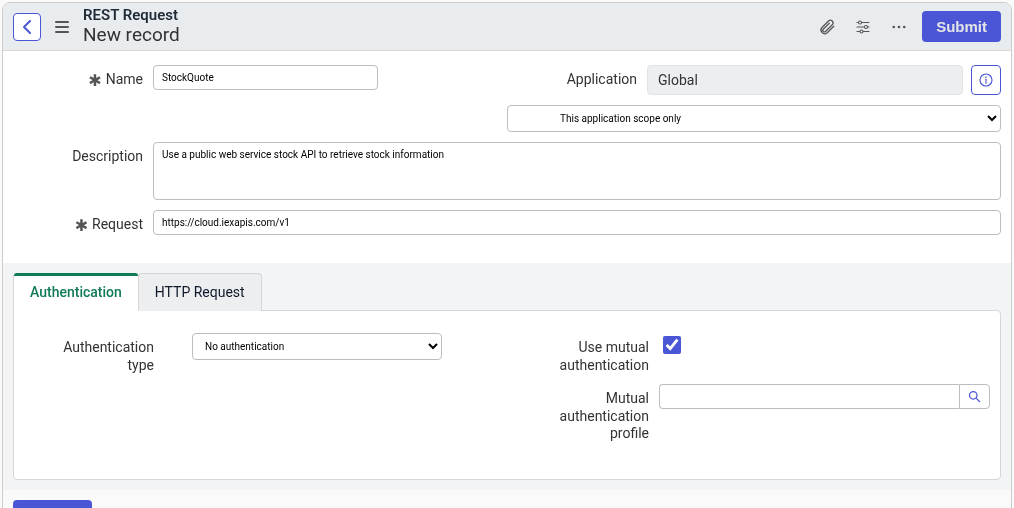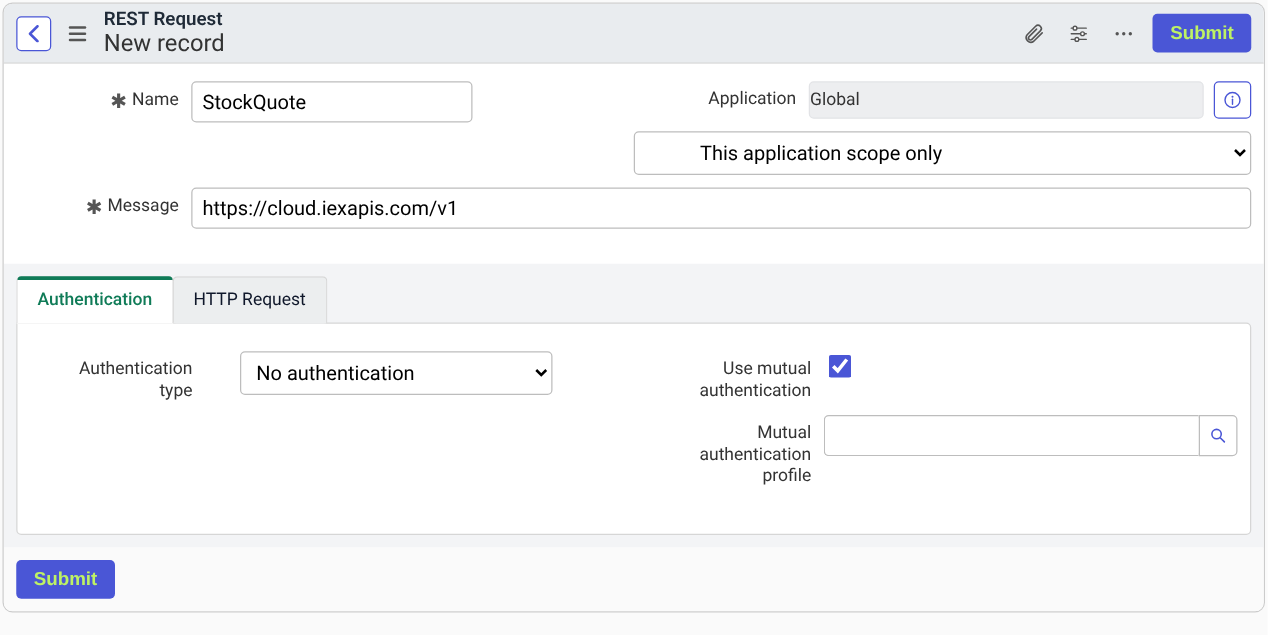--- a/index.html
+++ b/index.html
@@ -43,21 +43,21 @@
   .titles { flex: 0 0 auto; line-height: 1.15; }
   .title-main { font-weight: 600; font-size: 15px; }
   .title-sub { font-size: 19px; color: #333; }
   .header-spacer { flex: 1; }
   .header-icon {
     width: 26px; height: 26px; display:flex; align-items:center; justify-content:center;
     color: #555; cursor:pointer; border-radius:4px;
   }
   .submit-btn {
     background: #4a56d6;
-    color: #bef264;
+    color: #e5e5e5;
     border: none;
     border-radius: 4px;
     padding: 7px 14px;
     font-size: 15px;
     font-weight: 600;
     cursor: pointer;
   }
   .form-body {
     padding: 14px 10px 18px 10px;
     background: #fff;
@@ -78,30 +78,30 @@
     color: #333;
     font-size: 14px;
   }
   .lbl .req { color: #555; margin-right: 4px; font-size: 16px; vertical-align: -2px; }
   .ctrl { flex: 1; display:flex; align-items:center; gap:8px; }
   input[type=text], textarea, select.native {
     width: 100%;
     border: 1px solid #bdbdbd;
     border-radius: 4px;
     padding: 6px 8px;
-    font-size: 16px;
+    font-size: 10px;
     font-family: inherit;
     background: #fff;
   }
   textarea { resize: none; height: 58px; }
   .readonly-box {
     background: #edeef0;
     border: 1px solid #e2e3e6;
     border-radius: 4px;
-    padding: 6px 0;
+    padding: 6px 10px;
     color: #333;
     flex:1;
   }
   .info-btn {
     width: 30px; height: 30px;
     border: 1px solid #4a56d6;
     border-radius: 4px;
     background: #fff;
     display:flex; align-items:center; justify-content:center;
     color: #4a56d6;
@@ -247,23 +247,29 @@
         <div class="row select-row">
           <div class="ctrl">
             <select class="native">
               <option>This application scope only</option>
             </select>
           </div>
         </div>
       </div>
     </div>
 
-
     <div class="row">
-      <div class="lbl"><span class="req">✱</span><span>Message</span></div>
+      <div class="lbl">Description</div>
+      <div class="ctrl">
+          <textarea style="">Use a public web service stock API to retrieve stock information</textarea>
+        </div>
+    </div>
+
+    <div class="row">
+      <div class="lbl"><span class="req">✱</span><span>Request</span></div>
       <div class="ctrl">
           <input type="text" value="https://cloud.iexapis.com/v1" style="">
         </div>
     </div>
   </div>
 
   <div class="tabs-shell">
     <div class="tabs">
       <div class="tab active">Authentication</div>
       <div class="tab">HTTP Request</div>

